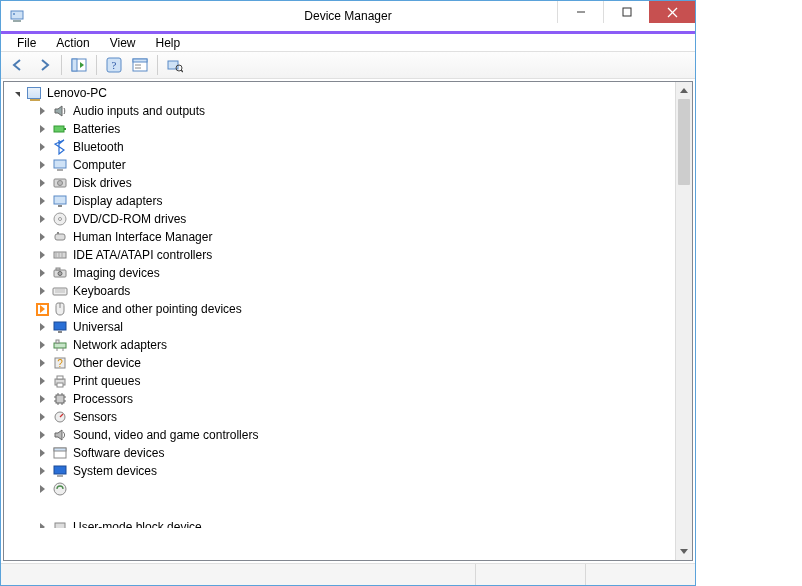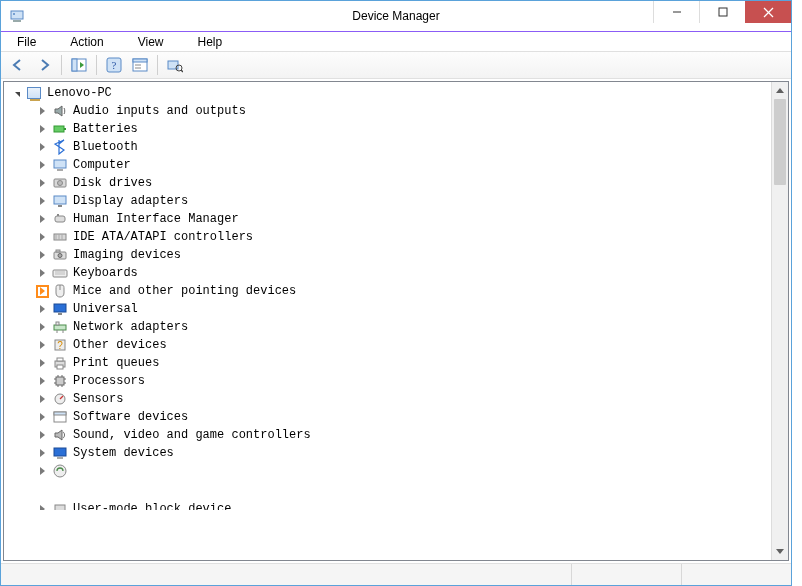--- a/index.html
+++ b/index.html
@@ -1,28 +1,28 @@
 <!DOCTYPE html>
 <html><head>
 <meta charset="utf-8">
 <style>
   * { box-sizing: border-box; }
   html, body { margin:0; padding:0; font-family: "Segoe UI", Tahoma, sans-serif; font-size:12px; background:#fff; }
-  .window { width:792px; height:586px; border:1px solid #5aa2da; display:flex; flex-direction:column; background:#fff; }
+  .window { width:696px; height:586px; border:1px solid #5aa2da; display:flex; flex-direction:column; background:#fff; }
   
   .titlebar { height:30px; background:#fff; display:flex; align-items:center; position:relative; }
   .titlebar .app-icon { width:16px; height:16px; margin-left:8px; }
   .titlebar .title { position:absolute; left:0; right:0; text-align:center; font-size:12px; color:#000; pointer-events:none; }
   .win-controls { margin-left:auto; display:flex; height:22px; align-self:flex-start;}
   .win-btn { width:46px; height:22px; display:flex; align-items:center; justify-content:center; border-left:1px solid #ddd; background:#fff; }
   .win-btn.close { background:#c75050; border-color:#c75050;}
   .win-btn svg line, .win-btn svg rect { stroke:#333; stroke-width:1; fill:none; }
   .win-btn.close svg line { stroke:#fff; stroke-width:1.3; }
   
-  .menubar { height:20px; display:flex; align-items:center; padding:0 6px; gap:14px; border-top: 1px solid #8b5cf6;}
+  .menubar { height:20px; display:flex; align-items:center; padding:0 6px; gap:0; border-top: 3px solid #8b5cf6;}
   .menubar .menu-item { padding:2px 10px; cursor:default; }
   
   .toolbar { height:28px; border-top:1px solid #e0e0e0; border-bottom:1px solid #e0e0e0; display:flex; align-items:center; padding:0 4px; gap:0; background:linear-gradient(#fdfdfd,#f3f3f3);}
   .tb-btn { width:24px; height:24px; display:flex; align-items:center; justify-content:center; margin:0 1px; border:1px solid transparent; }
   .tb-sep { width:1px; height:20px; background:#cfcfcf; margin:0 4px;}
   
   .tree-wrap { flex:1 1 auto; border:1px solid #828790; margin:2px; position:relative; overflow:hidden; background:#fff;}
   .tree { position:absolute; left:0; top:0; right:18px; bottom:0; overflow:hidden; padding:2px 0 0 4px;}
   .scrollbar { position:absolute; right:0; top:0; width:17px; bottom:0; background:#f0f0f0; border-left:1px solid #dcdcdc;}
   .scroll-up, .scroll-down { height:17px; display:flex; align-items:center; justify-content:center;}
@@ -33,21 +33,21 @@
   .arrow.up { border-left:4px solid transparent; border-right:4px solid transparent; border-bottom:5px solid #606060;}
   .arrow.down { border-left:4px solid transparent; border-right:4px solid transparent; border-top:5px solid #606060;}
   
   .node { display:flex; align-items:center; height:18px; line-height:18px; white-space:nowrap;}
   .toggle { width:13px; height:13px; margin-right:2px; display:flex; align-items:center; justify-content:center; cursor:default;}
   .tri-collapsed { width:0; height:0; border-top:4px solid transparent; border-bottom:4px solid transparent; border-left:5px solid #7a7a7a;}
   .tri-expanded { width:0; height:0; border-left:5px solid transparent; border-top:5px solid #444; transform: rotate(0deg); margin-top:2px; margin-left:2px;}
   .toggle.highlight { border:2px solid #ff8c1a; width:13px; height:13px; box-sizing:border-box; display:flex; align-items:center; justify-content:center;}
   .toggle.highlight .tri-collapsed { border-left-color:#ff8c1a;}
   .node-icon { width:16px; height:16px; margin:0 3px 0 1px; display:inline-flex; align-items:center; justify-content:center;}
-  .node .label { padding:0 2px;font-family:Liberation Mono, monospace;}
+  .node .label { padding:0 2px;}
   .root { padding-left:2px;}
   .child { padding-left:28px;}
   .cut { padding-left:28px; height:10px; overflow:hidden;margin-top:20px;}
   .cut .node { height:18px;}
   
   .statusbar { height:22px; border-top:1px solid #e0e0e0; background:#f5f5f5; display:flex;}
   .statusbar .cell { border-left:1px solid #d8d8d8; height:100%;}
   .statusbar .cell:first-child { border-left:none; flex:1;}
   .statusbar .cell:nth-child(2){ width:110px;}
   .statusbar .cell:nth-child(3){ width:110px;}
@@ -235,20 +235,34 @@
             <span class="label">Display adapters</span>
           </div>
         </div>
         <div class="child">
           <div class="node">
             <span class="toggle">
               <span class="tri-collapsed"></span>
             </span>
             <span class="node-icon">
               <svg class="ico" viewBox="0 0 16 16">
+                <circle cx="8" cy="8" r="6" fill="#eee" stroke="#999"></circle>
+                <circle cx="8" cy="8" r="1.5" fill="#fff" stroke="#999"></circle>
+              </svg>
+            </span>
+            <span class="label">DVD/CD-ROM drives</span>
+          </div>
+        </div>
+        <div class="child">
+          <div class="node">
+            <span class="toggle">
+              <span class="tri-collapsed"></span>
+            </span>
+            <span class="node-icon">
+              <svg class="ico" viewBox="0 0 16 16">
                 <rect x="3" y="5" width="10" height="6" rx="2" fill="#ddd" stroke="#888"></rect>
                 <rect x="5" y="3" width="2" height="2" fill="#888"></rect>
               </svg>
             </span>
             <span class="label">Human Interface Manager</span>
           </div>
         </div>
         <div class="child">
           <div class="node">
             <span class="toggle">
@@ -343,21 +357,21 @@
           <div class="node">
             <span class="toggle">
               <span class="tri-collapsed"></span>
             </span>
             <span class="node-icon">
               <svg class="ico" viewBox="0 0 16 16">
                 <rect x="3" y="3" width="10" height="10" fill="#eee" stroke="#888"></rect>
                 <text x="8" y="12" text-anchor="middle" font-size="10" fill="#d68a00">?</text>
               </svg>
             </span>
-            <span class="label">Other devices</span>
+            <span class="label">Other device</span>
           </div>
         </div>
         <div class="child">
           <div class="node">
             <span class="toggle">
               <span class="tri-collapsed"></span>
             </span>
             <span class="node-icon">
               <svg class="ico" viewBox="0 0 16 16">
                 <rect x="3" y="6" width="10" height="6" fill="#ddd" stroke="#888"></rect>
@@ -403,39 +417,39 @@
             <span class="label">Sensors</span>
           </div>
         </div>
         <div class="child">
           <div class="node">
             <span class="toggle">
               <span class="tri-collapsed"></span>
             </span>
             <span class="node-icon">
               <svg class="ico" viewBox="0 0 16 16">
+                <path d="M3 6h3l4-3v10l-4-3H3z" fill="#bbb" stroke="#666"></path>
+                <path d="M11 5c2 1 2 5 0 6" fill="none" stroke="#666"></path>
+              </svg>
+            </span>
+            <span class="label">Sound, video and game controllers</span>
+          </div>
+        </div>
+        <div class="child">
+          <div class="node">
+            <span class="toggle">
+              <span class="tri-collapsed"></span>
+            </span>
+            <span class="node-icon">
+              <svg class="ico" viewBox="0 0 16 16">
                 <rect x="2" y="3" width="12" height="10" fill="#fff" stroke="#888"></rect>
                 <rect x="2" y="3" width="12" height="3" fill="#cfe2f6" stroke="#888"></rect>
               </svg>
             </span>
             <span class="label">Software devices</span>
-          </div>
-        </div>
-        <div class="child">
-          <div class="node">
-            <span class="toggle">
-              <span class="tri-collapsed"></span>
-            </span>
-            <span class="node-icon">
-              <svg class="ico" viewBox="0 0 16 16">
-                <path d="M3 6h3l4-3v10l-4-3H3z" fill="#bbb" stroke="#666"></path>
-                <path d="M11 5c2 1 2 5 0 6" fill="none" stroke="#666"></path>
-              </svg>
-            </span>
-            <span class="label">Sound, video and game controllers</span>
           </div>
         </div>
         <div class="child">
           <div class="node">
             <span class="toggle">
               <span class="tri-collapsed"></span>
             </span>
             <span class="node-icon">
               <svg class="ico" viewBox="0 0 16 16">
                 <rect x="2" y="3" width="12" height="8" fill="#2a6fd6" stroke="#1a4a96"></rect>

